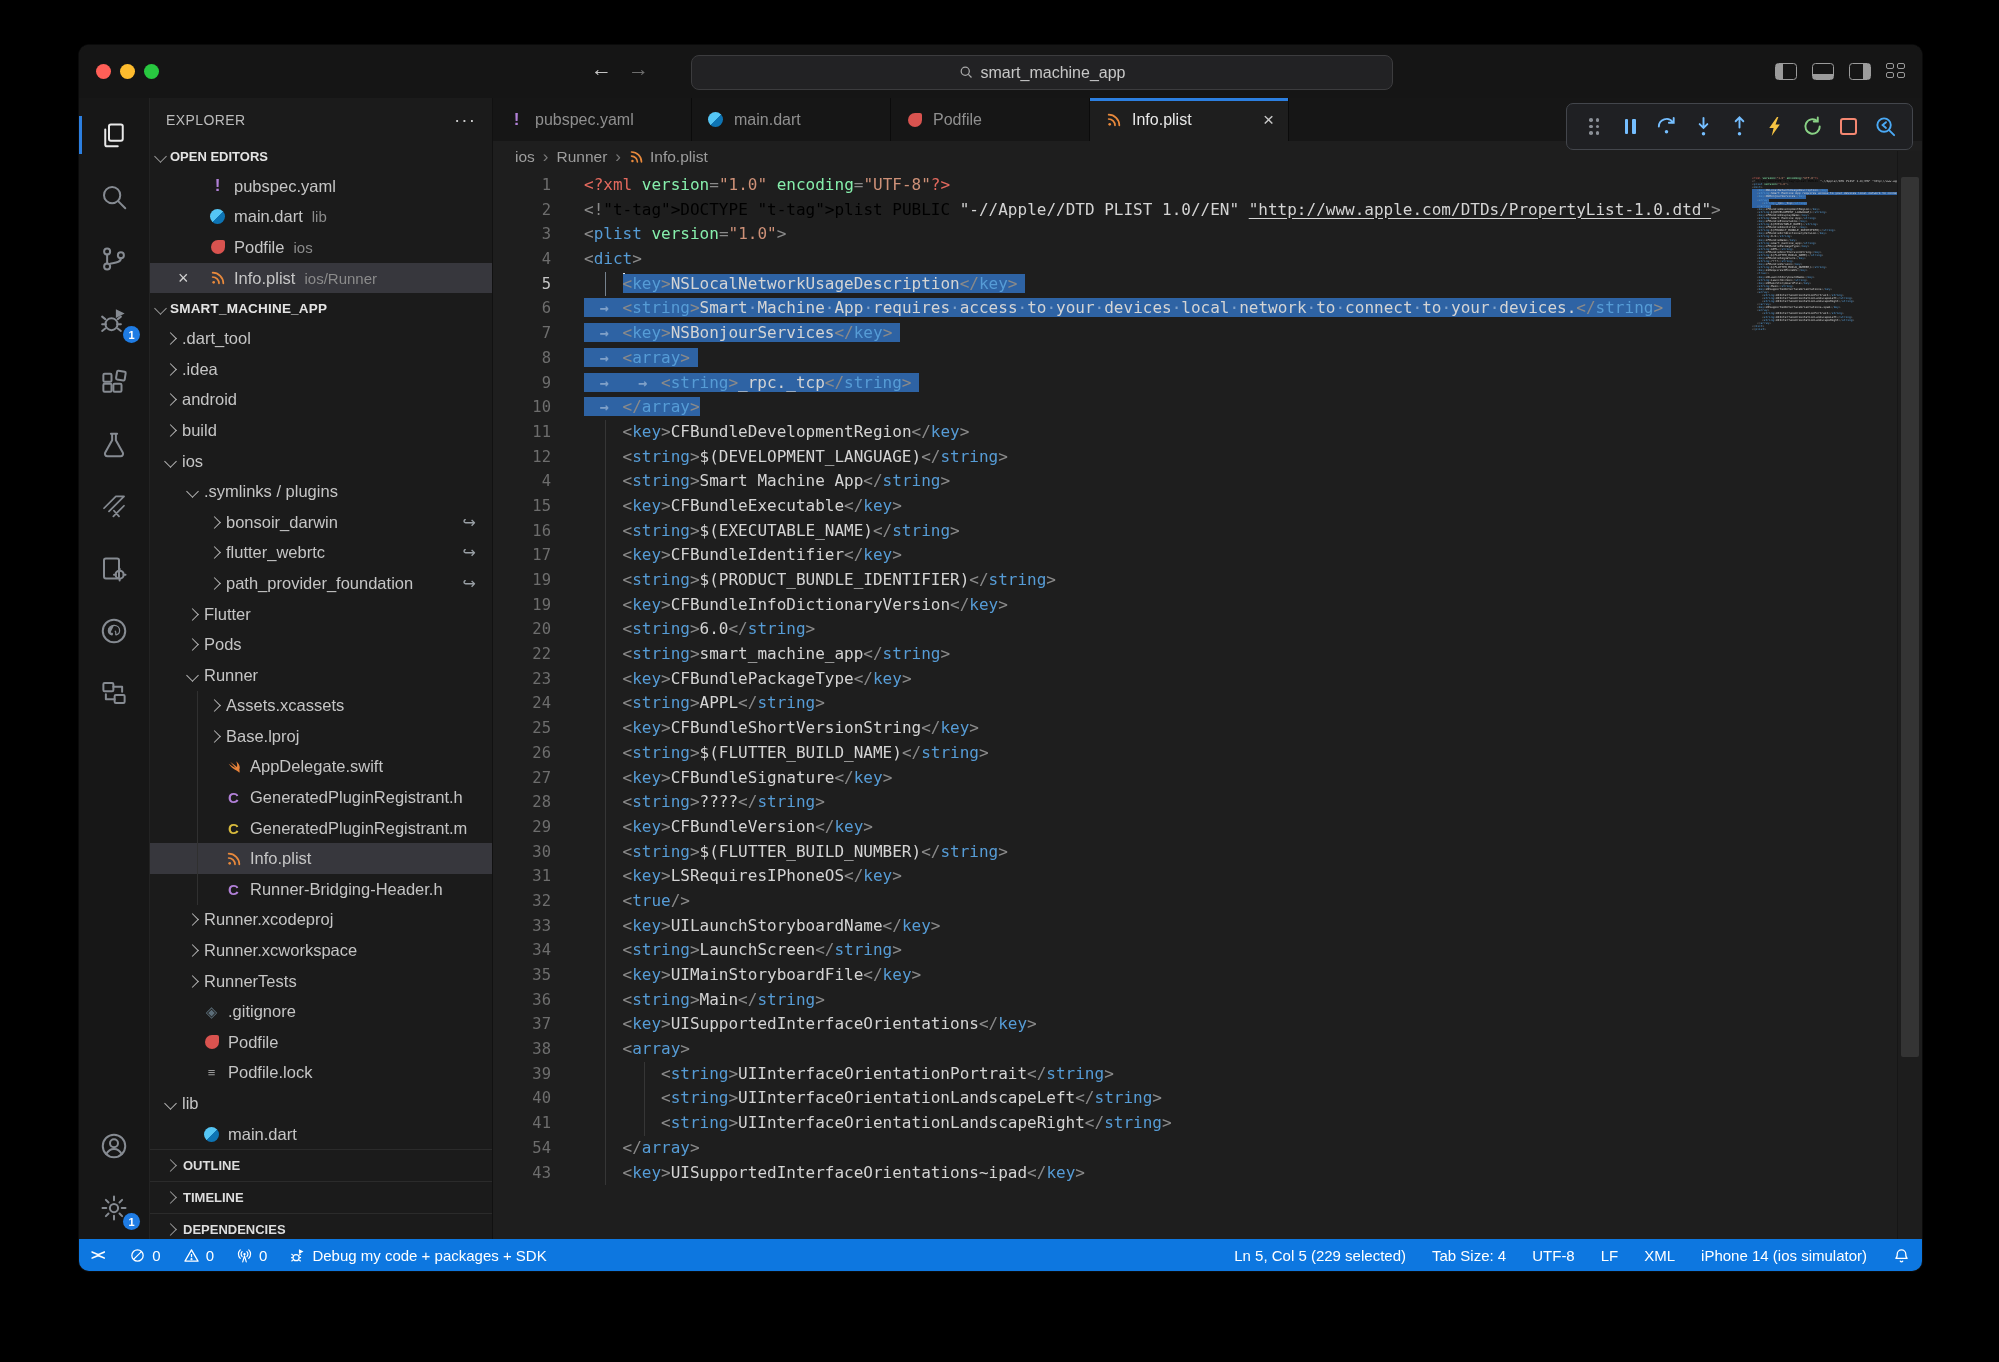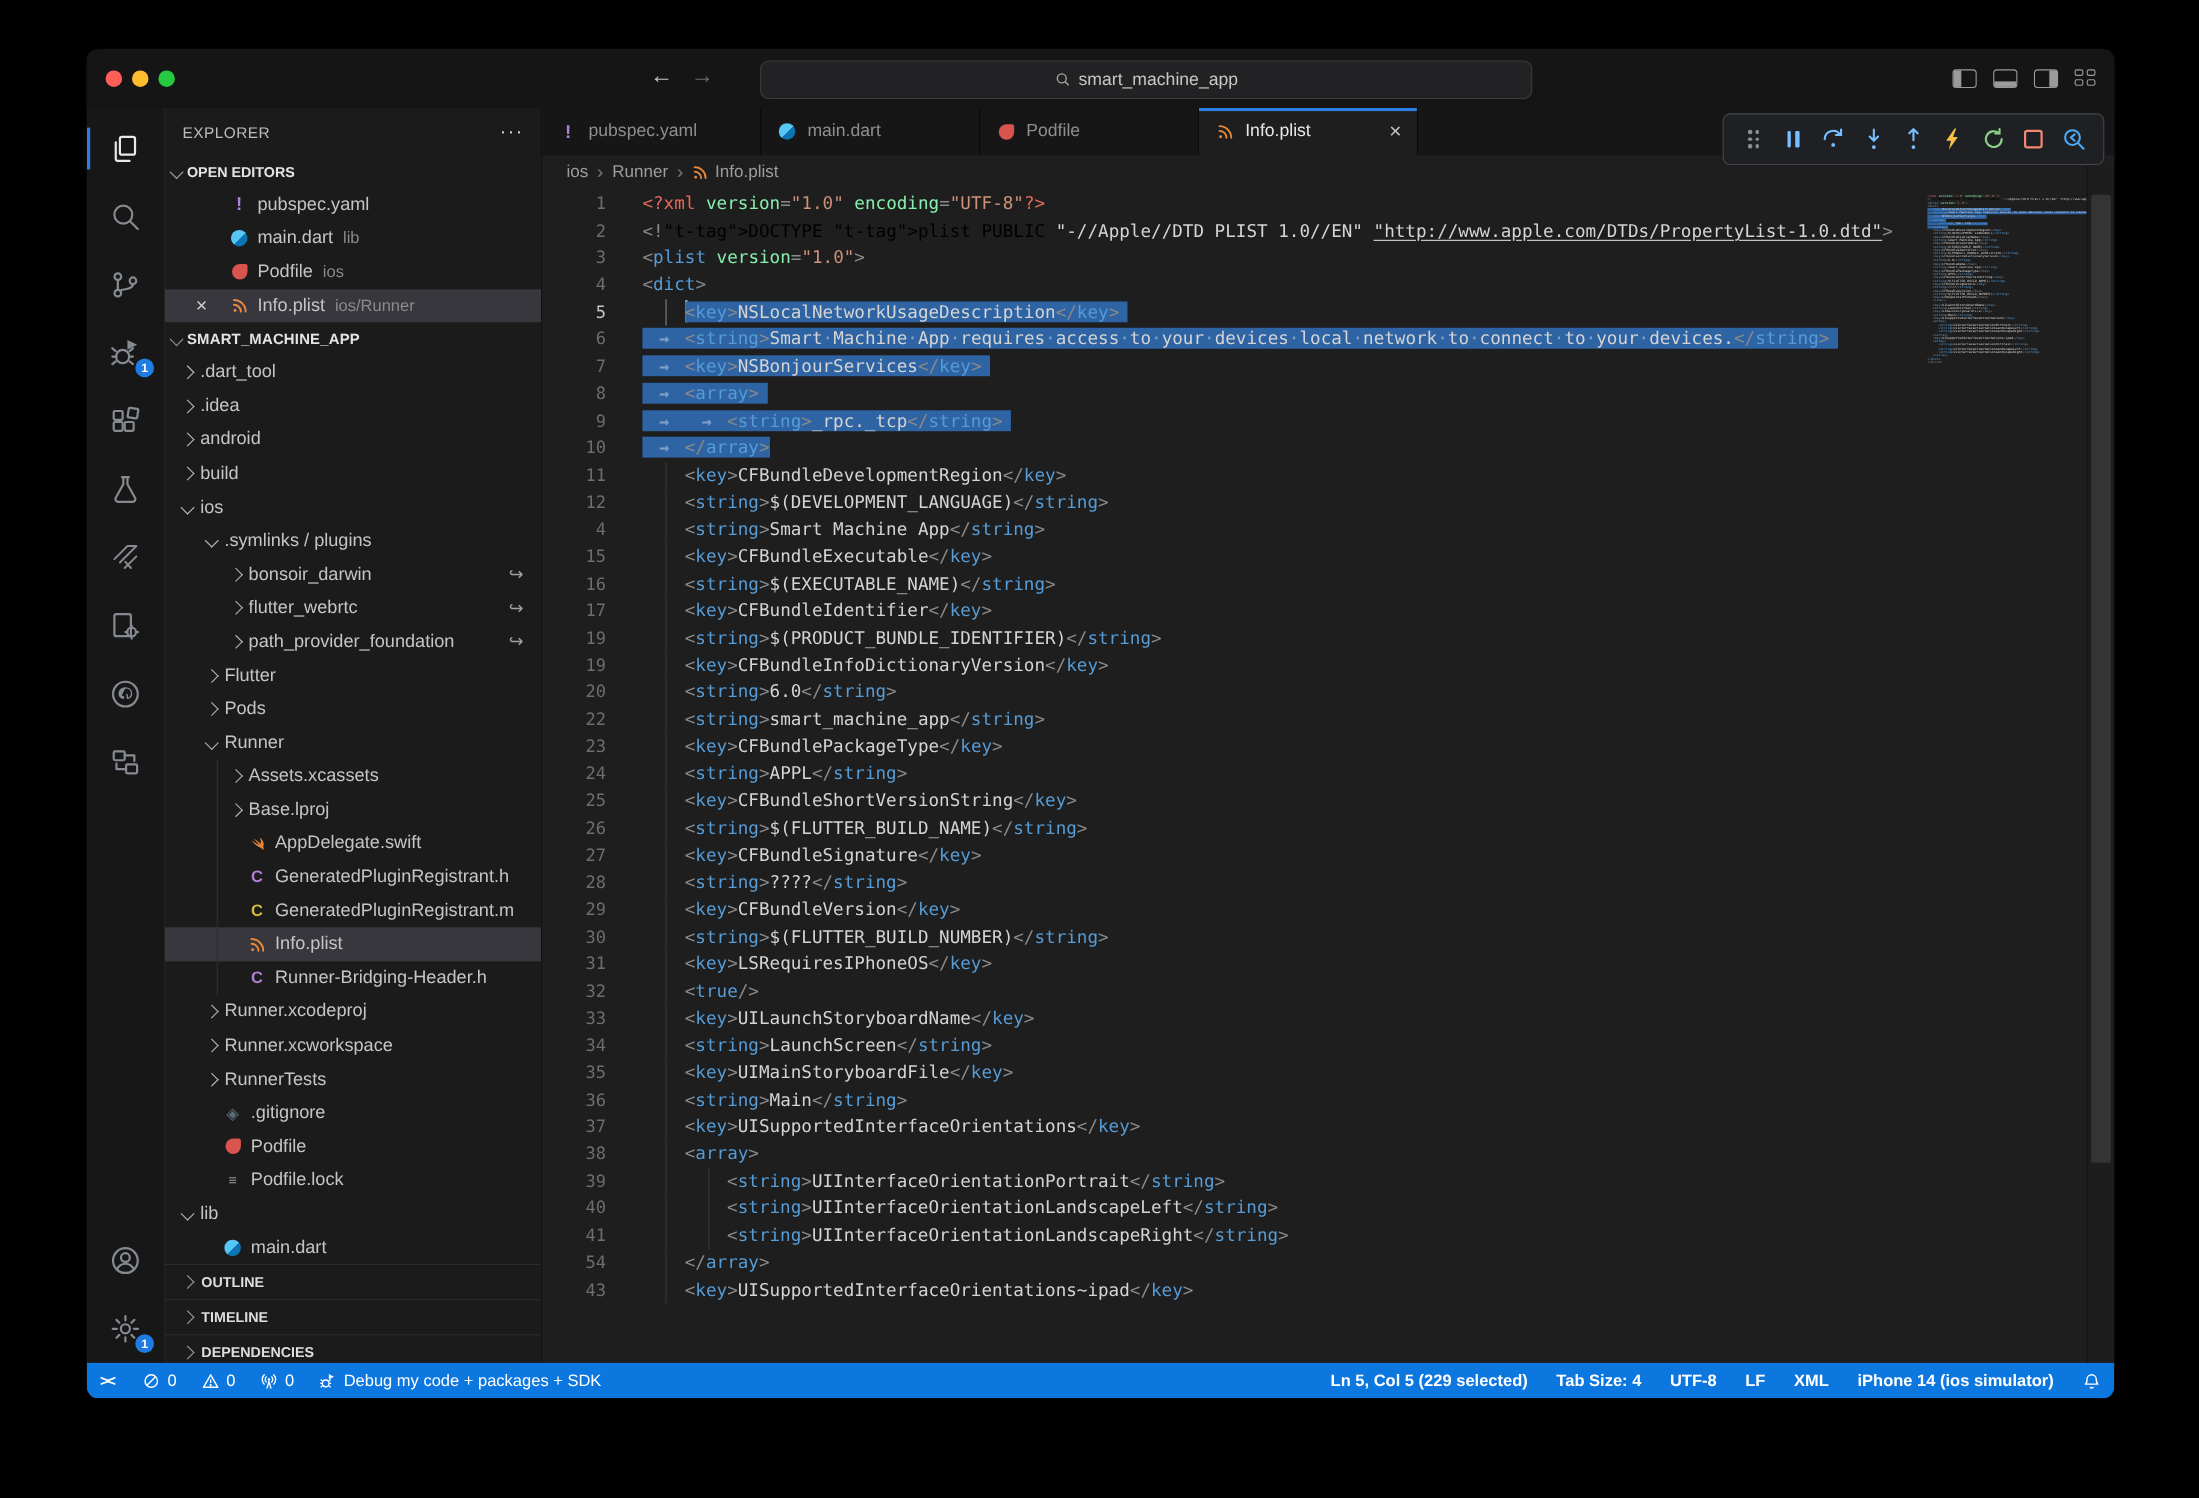--- a/index.html
+++ b/index.html
@@ -106,21 +106,21 @@
   .vscroll{position:absolute;right:0;top:53px;width:24px;bottom:0;background:#1d1d1d;border-left:1px solid #161616;}
   .vthumb{position:absolute;left:3px;right:3px;top:26px;height:880px;background:#343434;border-radius:2px;}
 
   
   .statusbar{position:absolute;left:0;right:0;bottom:0;height:32px;display:flex;align-items:center;
              color:#fff;font-size:15px;padding:0 12px;gap:0;}
   .st{display:flex;align-items:center;gap:6px;margin-right:22px;white-space:nowrap;}
   .st svg{width:17px;height:17px;}
   .st.remote{font-weight:700;font-size:14px;letter-spacing:-1px;margin-right:26px;}
   .st-right{margin-left:auto;display:flex;align-items:center;}
-  .st-right .st{margin-right:0;margin-left:26px;font-weight:bold;}
+  .st-right .st{margin-right:0;margin-left:26px;}
 </style>
 </head>
 <body>
 
 <div class="stage">
   <div class="window">
 
     <div class="titlebar">
       <div class="traffic">
         <div class="tl" id="tl-r" style="background: rgb(255, 95, 87);"></div>

